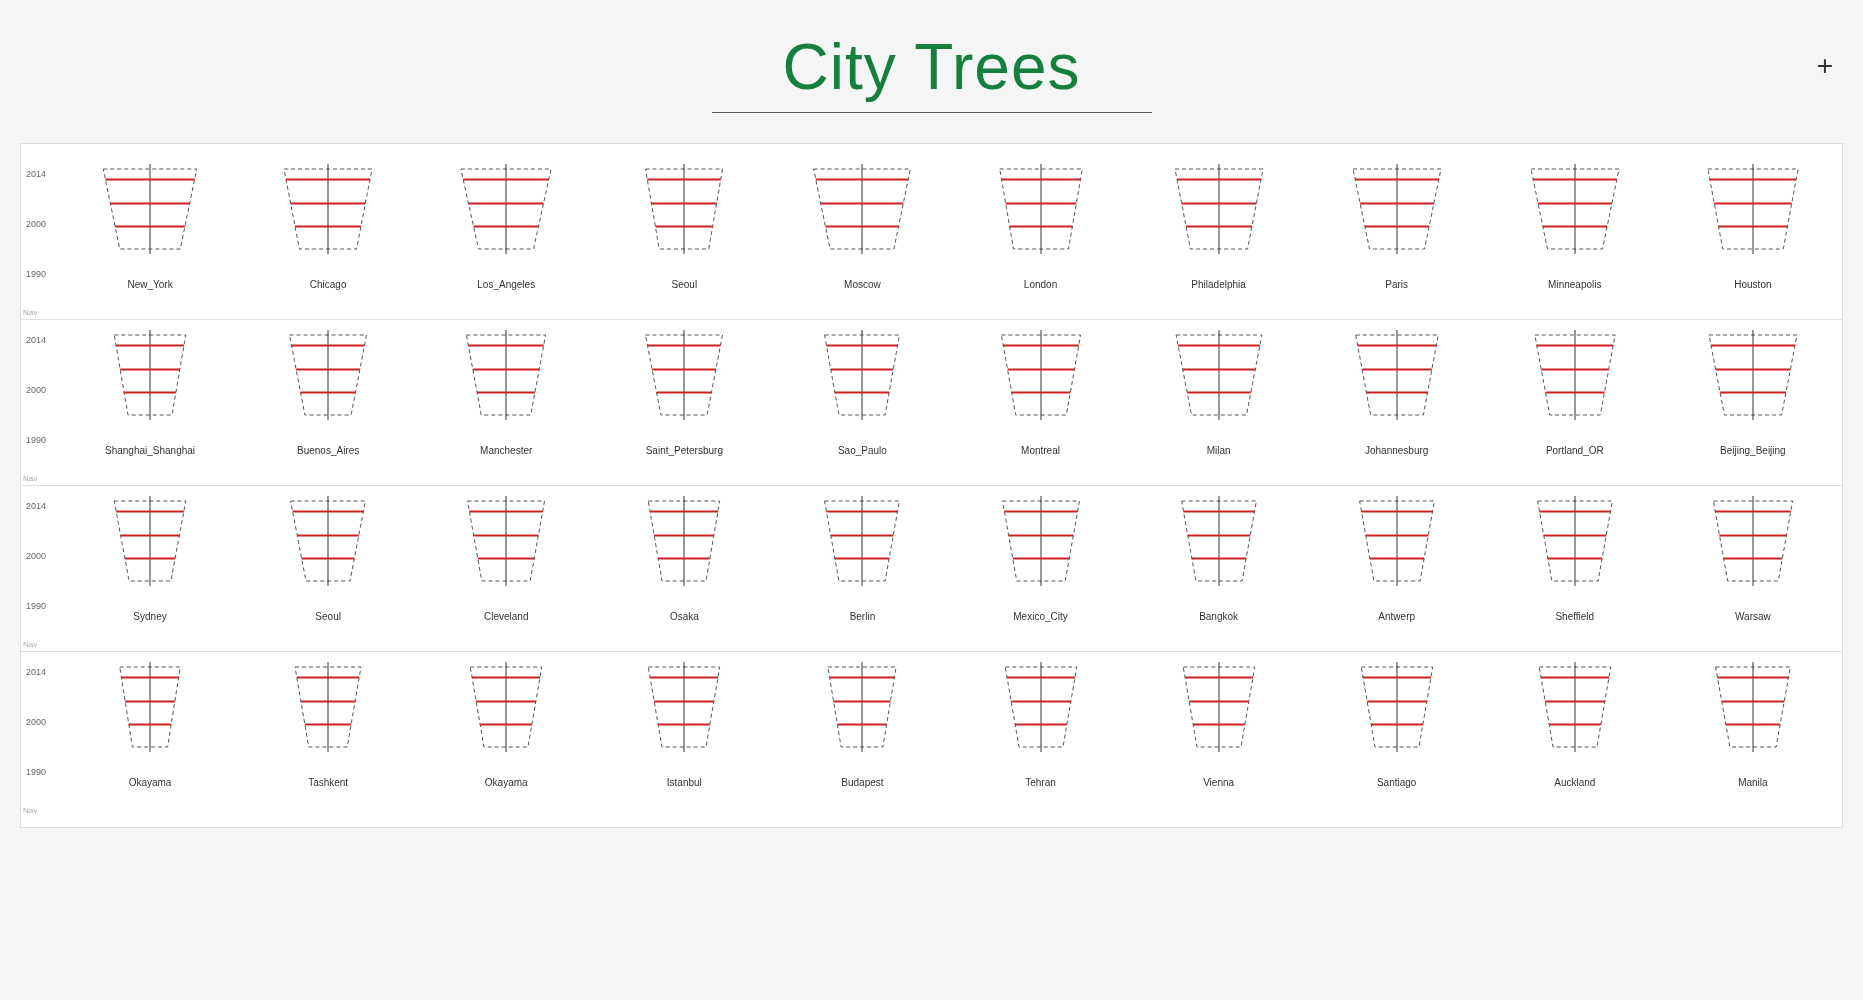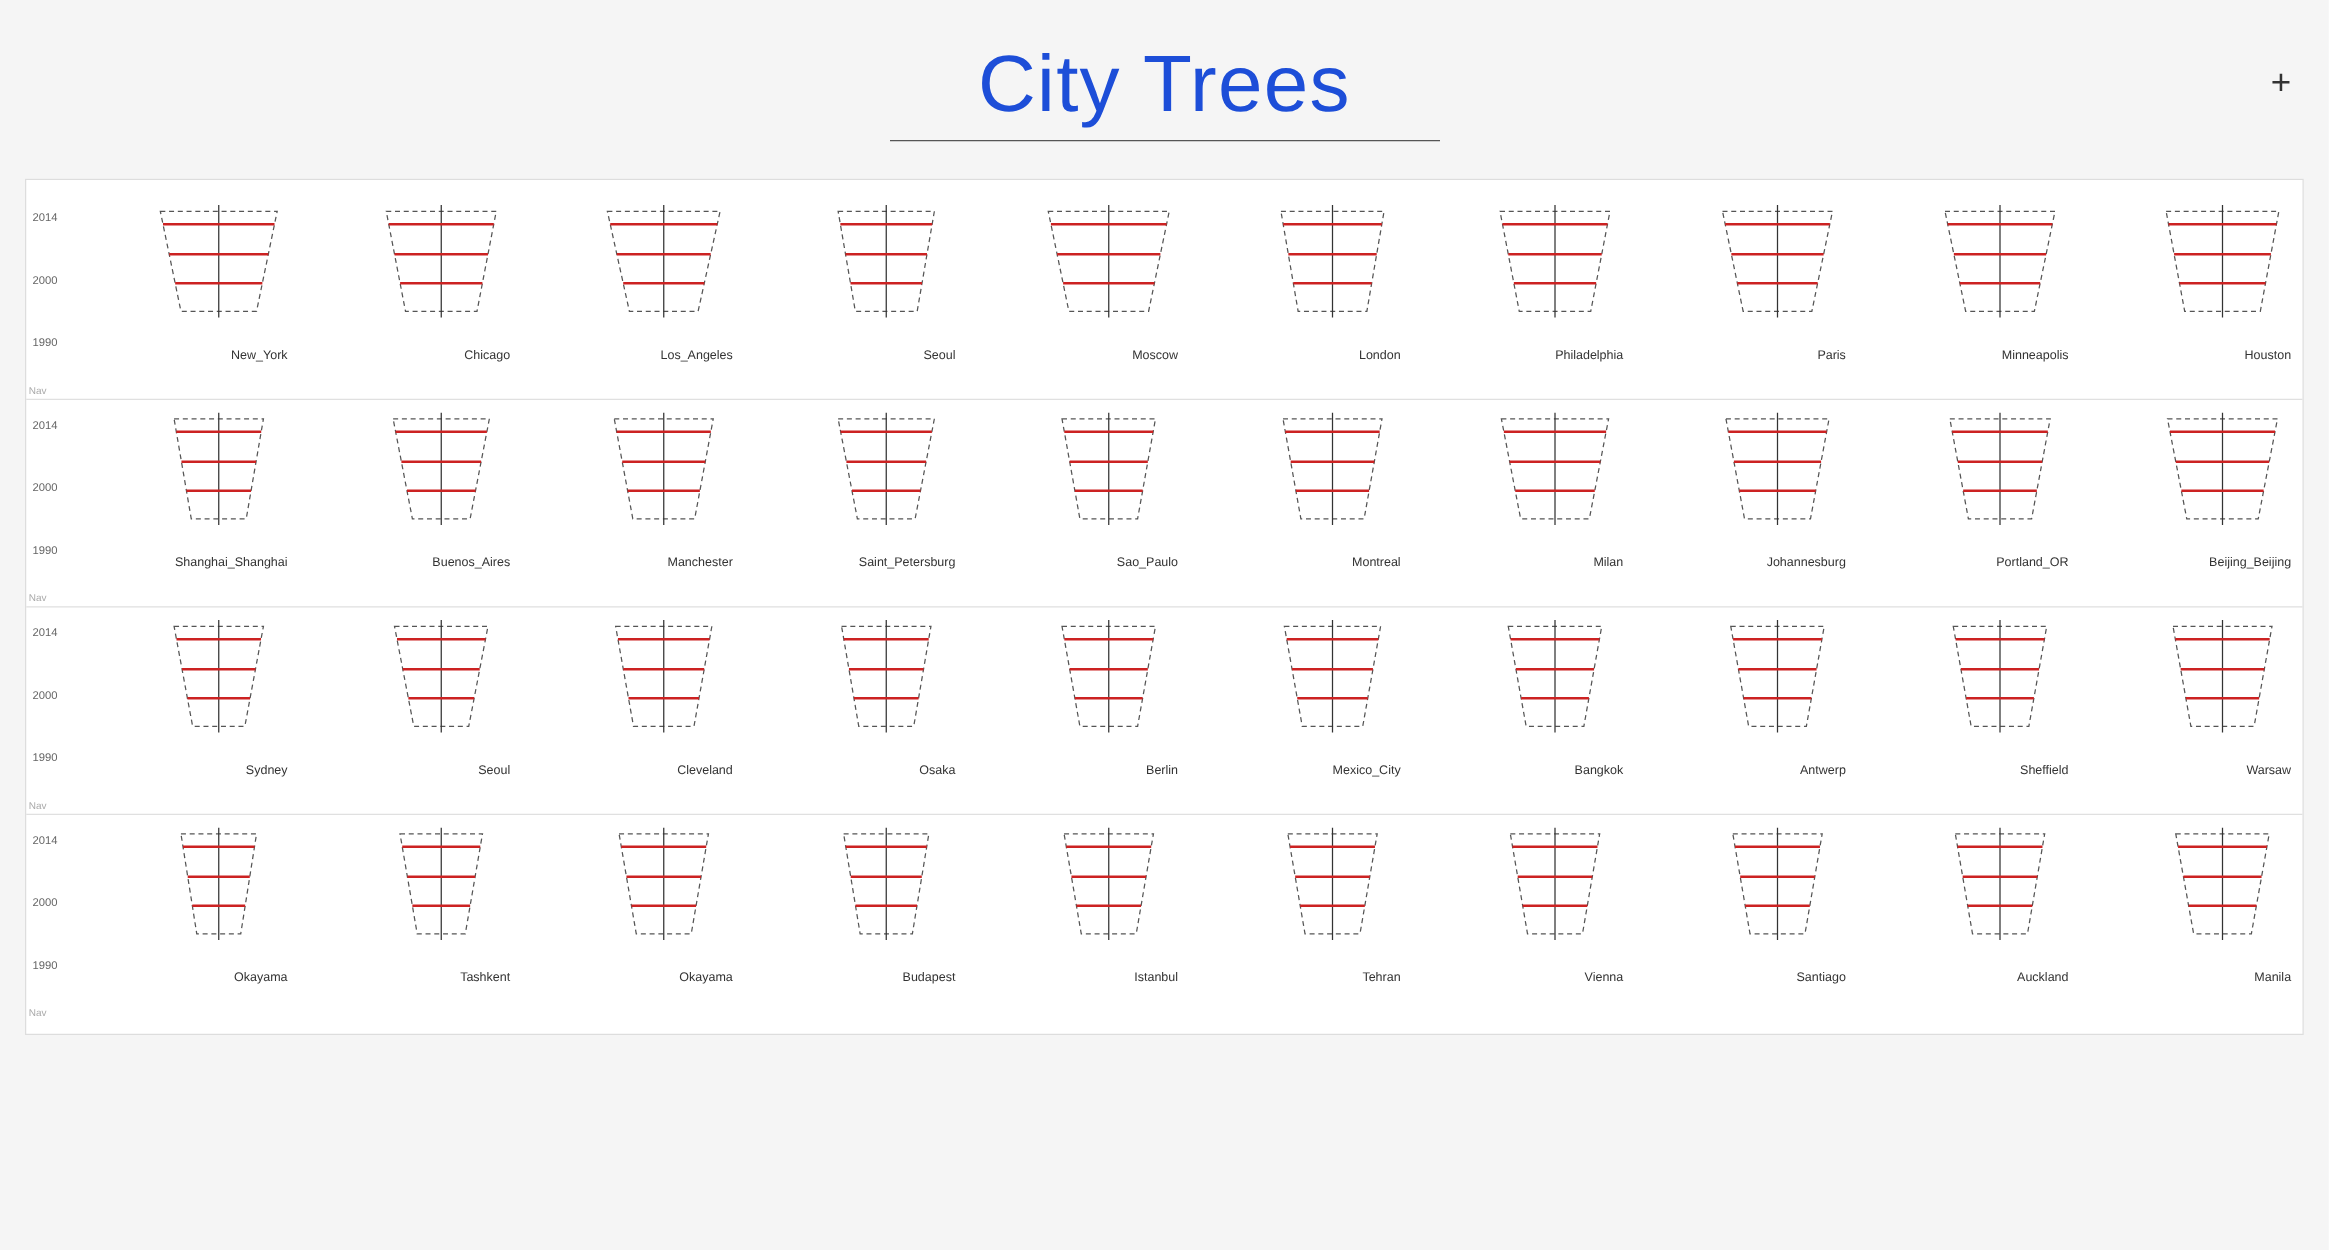--- a/index.html
+++ b/index.html
@@ -12,21 +12,21 @@
 
     .page-title-section {
       text-align: center;
       padding: 30px 0 20px 0;
       position: relative;
     }
 
     .page-title {
       font-size: 64px;
       font-weight: 400;
-      color: #1d4ed8;
+      color: #15803d;
       letter-spacing: 1px;
     }
 
     .title-underline {
       width: 440px;
       height: 1px;
       background: #555;
       margin: 8px auto 0 auto;
     }
 
@@ -75,21 +75,21 @@
     .charts-grid {
       display: flex;
       flex: 1;
       justify-content: space-around;
       flex-wrap: nowrap;
     }
 
     .city-chart {
       display: flex;
       flex-direction: column;
-      align-items: flex-end;
+      align-items: center;
       width: 160px;
       flex-shrink: 0;
     }
 
     .city-name {
       font-size: 10px;
       color: #333;
       text-align: center;
       margin-top: 5px;
     }
@@ -466,46 +466,46 @@
             <polygon points="19.25,5 90.75,5 77,85 33,85" fill="none" stroke="#555" stroke-width="1" stroke-dasharray="4,3"></polygon>
             <line x1="55" y1="0" x2="55" y2="90" stroke="#333" stroke-width="1"></line>
             <line x1="21.0375" y1="15.4" x2="88.9625" y2="15.4" stroke="#cc2222" stroke-width="2"></line>
             <line x1="25.1625" y1="39.4" x2="84.8375" y2="39.4" stroke="#cc2222" stroke-width="2"></line>
             <line x1="29.15" y1="62.599999999999994" x2="80.85" y2="62.599999999999994" stroke="#cc2222" stroke-width="2"></line>
           </svg>
           <div class="city-name">Okayama</div>
         </div>
         <div class="city-chart">
           <svg width="110" height="110" viewBox="0 0 110 110">
+            <polygon points="19.25,5 90.75,5 77,85 33,85" fill="none" stroke="#555" stroke-width="1" stroke-dasharray="4,3"></polygon>
+            <line x1="55" y1="0" x2="55" y2="90" stroke="#333" stroke-width="1"></line>
+            <line x1="21.0375" y1="15.4" x2="88.9625" y2="15.4" stroke="#cc2222" stroke-width="2"></line>
+            <line x1="25.1625" y1="39.4" x2="84.8375" y2="39.4" stroke="#cc2222" stroke-width="2"></line>
+            <line x1="29.15" y1="62.599999999999994" x2="80.85" y2="62.599999999999994" stroke="#cc2222" stroke-width="2"></line>
+          </svg>
+          <div class="city-name">Istanbul</div>
+        </div>
+        <div class="city-chart">
+          <svg width="110" height="110" viewBox="0 0 110 110">
             <polygon points="20.9,5 89.1,5 75.9,85 34.1,85" fill="none" stroke="#555" stroke-width="1" stroke-dasharray="4,3"></polygon>
             <line x1="55" y1="0" x2="55" y2="90" stroke="#333" stroke-width="1"></line>
             <line x1="22.616" y1="15.4" x2="87.384" y2="15.4" stroke="#cc2222" stroke-width="2"></line>
             <line x1="26.576" y1="39.4" x2="83.424" y2="39.4" stroke="#cc2222" stroke-width="2"></line>
             <line x1="30.404" y1="62.599999999999994" x2="79.596" y2="62.599999999999994" stroke="#cc2222" stroke-width="2"></line>
           </svg>
           <div class="city-name">Budapest</div>
         </div>
         <div class="city-chart">
           <svg width="110" height="110" viewBox="0 0 110 110">
             <polygon points="19.25,5 90.75,5 77,85 33,85" fill="none" stroke="#555" stroke-width="1" stroke-dasharray="4,3"></polygon>
             <line x1="55" y1="0" x2="55" y2="90" stroke="#333" stroke-width="1"></line>
             <line x1="21.0375" y1="15.4" x2="88.9625" y2="15.4" stroke="#cc2222" stroke-width="2"></line>
             <line x1="25.1625" y1="39.4" x2="84.8375" y2="39.4" stroke="#cc2222" stroke-width="2"></line>
             <line x1="29.15" y1="62.599999999999994" x2="80.85" y2="62.599999999999994" stroke="#cc2222" stroke-width="2"></line>
           </svg>
-          <div class="city-name">Istanbul</div>
-        </div>
-        <div class="city-chart">
-          <svg width="110" height="110" viewBox="0 0 110 110">
-            <polygon points="19.25,5 90.75,5 77,85 33,85" fill="none" stroke="#555" stroke-width="1" stroke-dasharray="4,3"></polygon>
-            <line x1="55" y1="0" x2="55" y2="90" stroke="#333" stroke-width="1"></line>
-            <line x1="21.0375" y1="15.4" x2="88.9625" y2="15.4" stroke="#cc2222" stroke-width="2"></line>
-            <line x1="25.1625" y1="39.4" x2="84.8375" y2="39.4" stroke="#cc2222" stroke-width="2"></line>
-            <line x1="29.15" y1="62.599999999999994" x2="80.85" y2="62.599999999999994" stroke="#cc2222" stroke-width="2"></line>
-          </svg>
           <div class="city-name">Tehran</div>
         </div>
         <div class="city-chart">
           <svg width="110" height="110" viewBox="0 0 110 110">
             <polygon points="19.25,5 90.75,5 77,85 33,85" fill="none" stroke="#555" stroke-width="1" stroke-dasharray="4,3"></polygon>
             <line x1="55" y1="0" x2="55" y2="90" stroke="#333" stroke-width="1"></line>
             <line x1="21.0375" y1="15.4" x2="88.9625" y2="15.4" stroke="#cc2222" stroke-width="2"></line>
             <line x1="25.1625" y1="39.4" x2="84.8375" y2="39.4" stroke="#cc2222" stroke-width="2"></line>
             <line x1="29.15" y1="62.599999999999994" x2="80.85" y2="62.599999999999994" stroke="#cc2222" stroke-width="2"></line>
           </svg>

